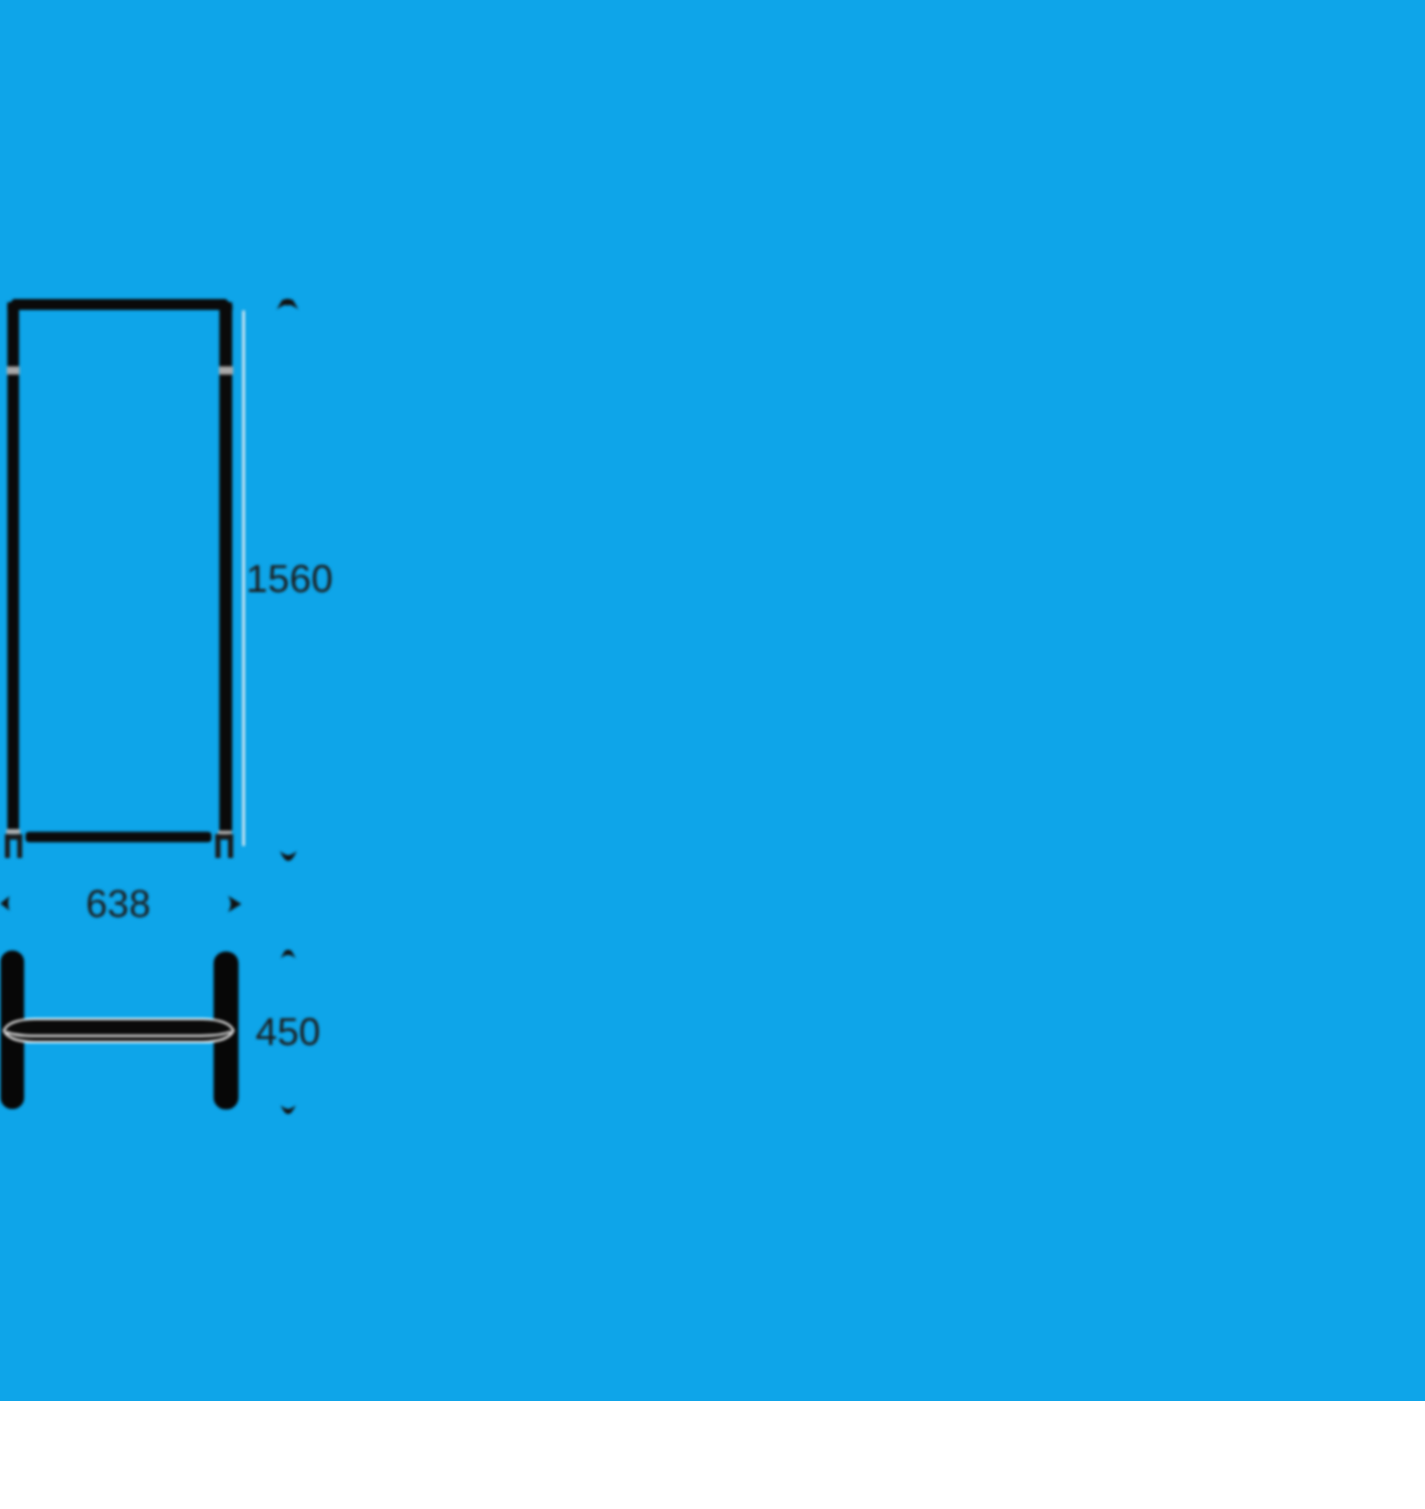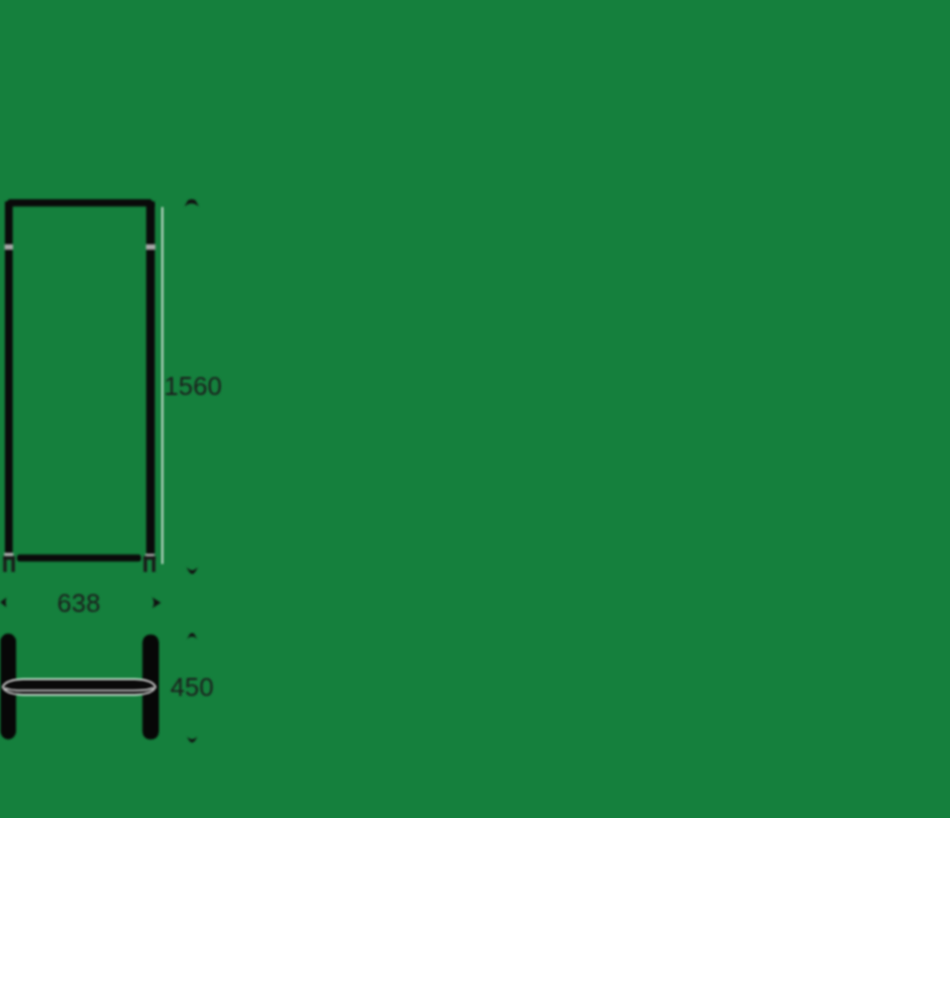--- a/index.html
+++ b/index.html
@@ -1,16 +1,16 @@
 <!DOCTYPE html>
 <html><head>
 <meta charset="utf-8">
 <style>
   html,body{margin:0;padding:0;background:#ffffff;}
-  #stage{position:relative;width:950px;height:818px;background:#15803d;overflow:hidden;}
+  #stage{position:relative;width:950px;height:934px;background:#0ea5e9;overflow:hidden;}
   svg{position:absolute;left:0;top:0;}
   text{font-family:"Liberation Sans",sans-serif;fill:#1c1c1c;}
 </style>
 </head>
 <body>
 <div id="stage">
 <svg width="950" height="1006" viewBox="0 0 950 1006" style="filter:blur(0.9px)">
 
   <g>
 

